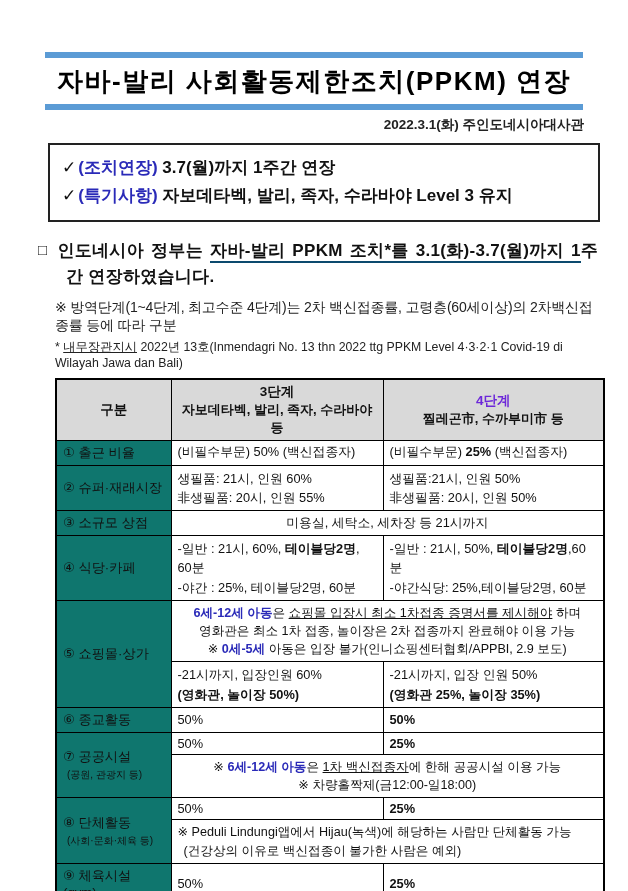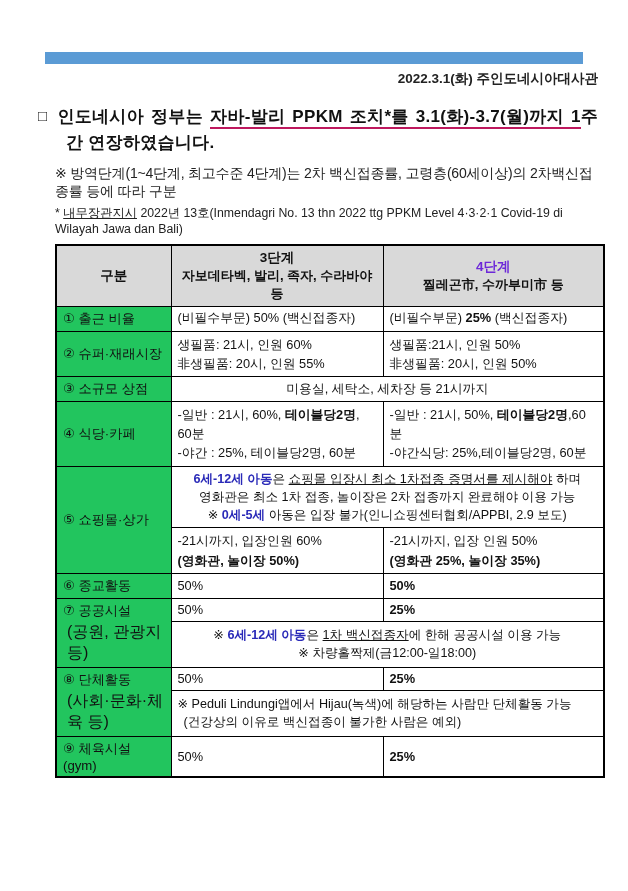--- a/index.html
+++ b/index.html
@@ -11,73 +11,82 @@
     padding: 52px 28px 0 28px;
     overflow: hidden; position: relative;
   }
   .blue-rule { height: 6px; background: #5b9bd5; margin: 0 17px; }
   .doc-title {
     font-size: 26px; font-weight: bold; letter-spacing: 1.5px;
     text-align: center; color: #000; padding: 6px 0 5px 0;
   }
   .dateline {
     text-align: right; font-size: 13.5px; font-weight: bold;
-    margin: 6px 2px 0 0; color: #222;
+    margin: 6px 16px 0 0; color: #222;
   }
   .summary-box {
     border: 2px solid #222; margin: 9px 0 0 20px;
     padding: 9px 12px 10px 12px;
   }
   .summary-line { font-size: 17px; font-weight: bold; line-height: 1.65; color: #111; }
   .check { color: #111; margin-right: 2px; font-weight: normal; }
   .blue { color: #2a2ab8; }
   .red { color: #6d28d9; }
   .intro {
     margin: 16px 2px 0 10px; font-size: 17px; font-weight: bold;
     line-height: 1.55; text-align: justify;
     padding-left: 28px; text-indent: -28px; letter-spacing: 0.3px;
   }
   .bullet { margin-right: 8px; font-size: 15px; position: relative; top: -1px; }
-  .pink-u { border-bottom: 2px solid #be185d; padding-bottom: 1px; }
+  .pink-u { border-bottom: 2px solid #0c4a6e; padding-bottom: 1px; }
   .notes { margin: 8px 0 0 27px; color: #222; }
   .note1 { font-size: 14px; letter-spacing: -0.2px; margin-bottom: 4px; }
   .note2 { font-size: 12.3px; margin-bottom: 3px; }
   .note2 .u { }
   .note3 { font-size: 11.3px; margin-left: 8px; color: #2a2ab8; }
   .note3 .b { font-weight: bold; }
   table.ppkm {
     border-collapse: collapse; margin: 8px 0 0 27px;
     width: 548px; table-layout: fixed;
     border: 2px solid #000;
     font-size: 12.8px;
   }
   table.ppkm td, table.ppkm th { border: 1px solid #000; padding: 3px 6px; vertical-align: middle; }
   col.c1 { width: 115px; } col.c2 { width: 212px; } col.c3 { width: 221px; }
   th.hdr { background: #d9d9d9; text-align: center; font-size: 13.5px; padding: 4px 2px; }
   th.hdr .line2 { display: block; font-size: 13px; }
-  td.rowlabel { font-size: 13.2px; padding-left: 6px; background: #22c55e; }
-  td.rowlabel .sub { display: block; font-size: 16px; margin-top: 2px; padding-left: 4px; }
+  td.rowlabel { font-size: 13.2px; padding-left: 6px; background: #0f766e; }
+  td.rowlabel .sub { display: block; font-size: 10px; margin-top: 2px; padding-left: 4px; }
   .b { font-weight: bold; }
   .u { text-decoration: underline; }
   td.center { text-align: center; margin-top: 36px; }
   td.note-cell { font-size: 12.6px; line-height: 1.45; }
   tr.dotted-top td { border-top: 1px dashed #777; }
   .mv { line-height: 1.5; }
 </style>
 </head>
 <body>
 
 <div class="page">
 
   <div>
     <div class="blue-rule"></div>
+    <div class="doc-title">자바-발리 사회활동제한조치(PPKM) 연장</div>
     <div class="blue-rule"></div>
     <div class="dateline">2022.3.1(화) 주인도네시아대사관</div>
   </div>
 
+  <div class="summary-box">
+    <div class="summary-line">
+      <span class="check">✓</span><span class="blue">(조치연장)</span><span> 3.7(월)까지 1주간 연장</span>
+    </div>
+    <div class="summary-line">
+      <span class="check">✓</span><span class="blue">(특기사항)</span><span> 자보데타벡, 발리, 족자, 수라바야 Level 3 유지</span>
+    </div>
+  </div>
 
   <div class="intro">
     <span class="bullet">□</span><span>인도네시아 정부는 </span><span class="pink-u">자바-발리 PPKM 조치*를 3.1(화)-3.7(월)까지 1</span><span>주간 연장하였습니다.</span>
   </div>
 
   <div class="notes">
     <div class="note1">※ 방역단계(1~4단계, 최고수준 4단계)는 2차 백신접종률, 고령층(60세이상)의 2차백신접종률 등에 따라 구분</div>
     <div class="note2">
       <span>* </span><span class="u">내무장관지시</span><span> 2022년 13호(Inmendagri No. 13 thn 2022 ttg PPKM Level 4·3·2·1 Covid-19 di Wilayah Jawa dan Bali)</span>
     </div>

